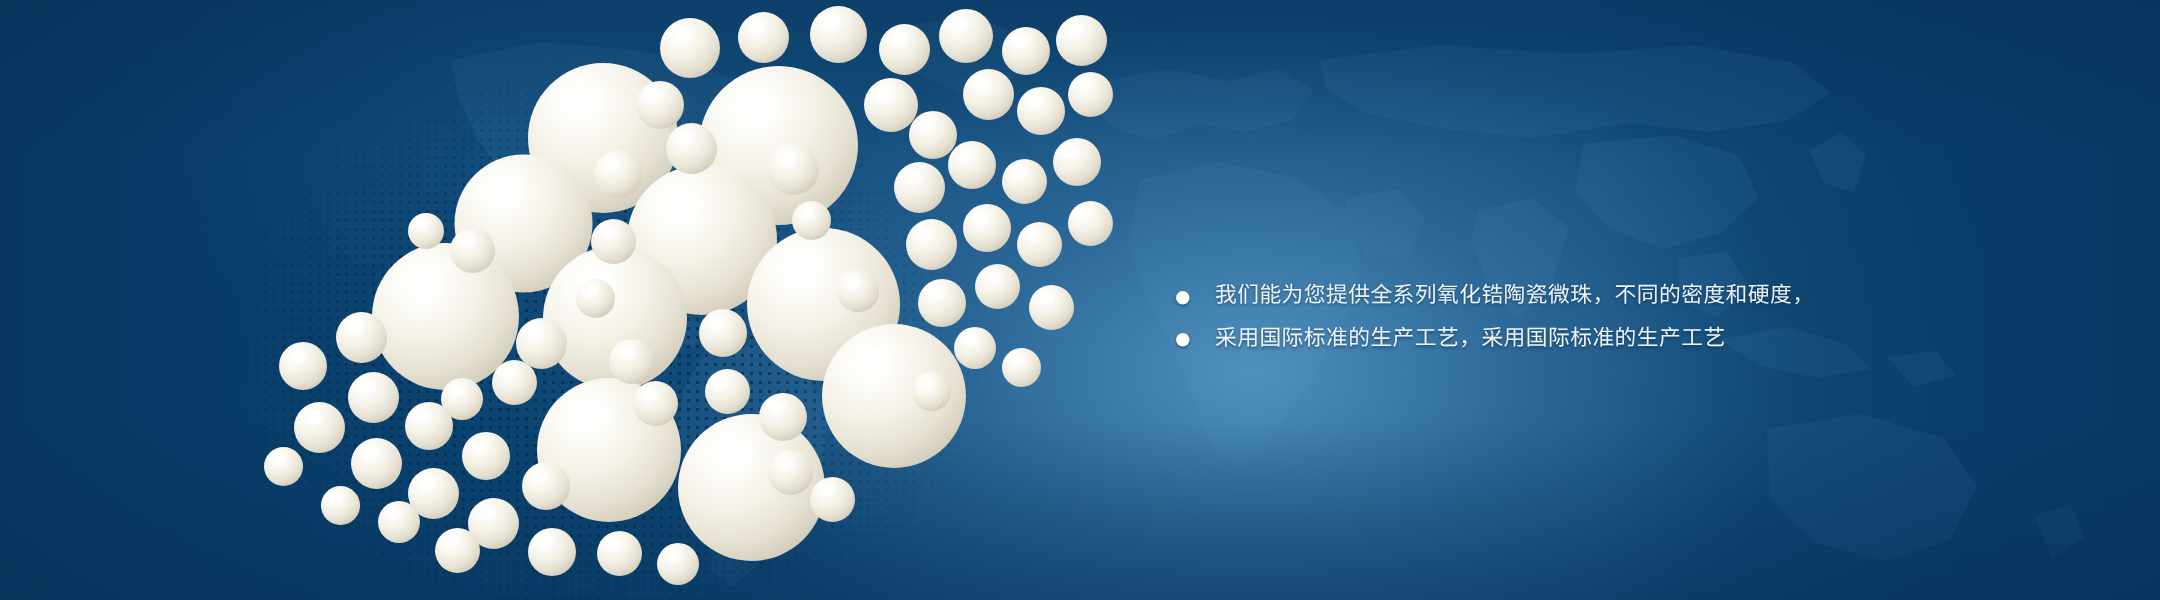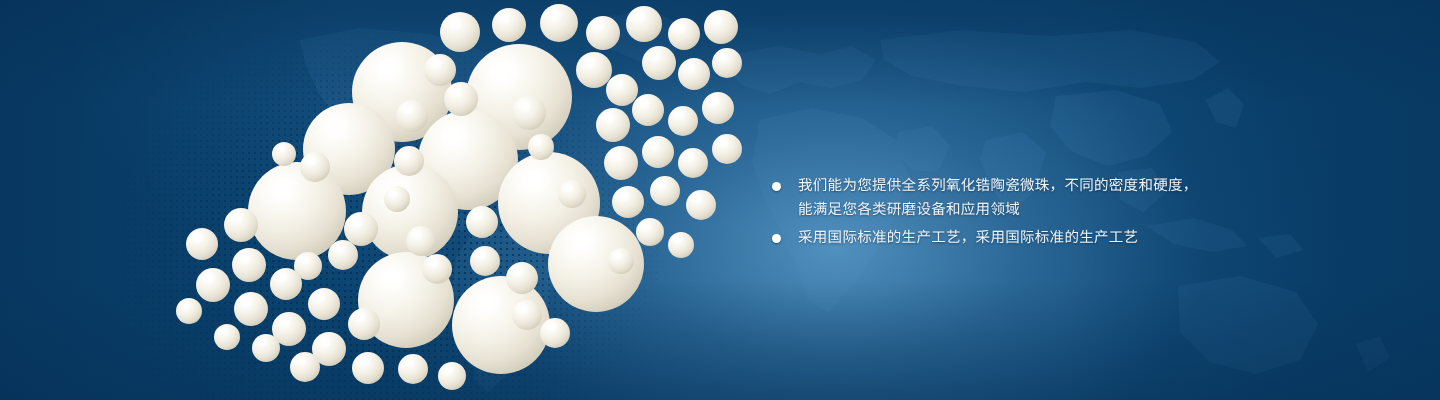--- a/index.html
+++ b/index.html
@@ -90,21 +90,21 @@
     line-height:40px;
     letter-spacing:1px;
     color:#ffffff;
     font-weight:400;
     white-space:nowrap;
     text-shadow:0 1px 3px rgba(2,28,52,.55);
   }
   .bullets{
     position:absolute;
     top:170px; left:4px;
-    margin:4px; padding:0;
+    margin:16px; padding:0;
     list-style:none;
     width:440px;
   }
   .bullet{
     position:relative;
     padding-left:28px;
     margin-bottom:5px;
     color:#eef4f9;
     font-size:14.5px;
     line-height:23.5px;
@@ -252,21 +252,20 @@
     <div class="bead sm" style="left:384px;top:186px;width:26px;height:26px;"></div>
     <div class="bead sm" style="left:272px;top:142px;width:24px;height:24px;"></div>
   </div>
 
   <div class="content">
 
     <ul class="bullets">
       <li class="bullet">
         <span class="dot"></span>
         <span class="line">我们能为您提供全系列氧化锆陶瓷微珠，不同的密度和硬度，</span>
-        <span class="line">能满足您各类研磨设备和应用领域</span>
       </li>
       <li class="bullet">
         <span class="dot"></span>
         <span class="line">采用国际标准的生产工艺，采用国际标准的生产工艺</span>
       </li>
     </ul>
   </div>
 
 </div>
 

